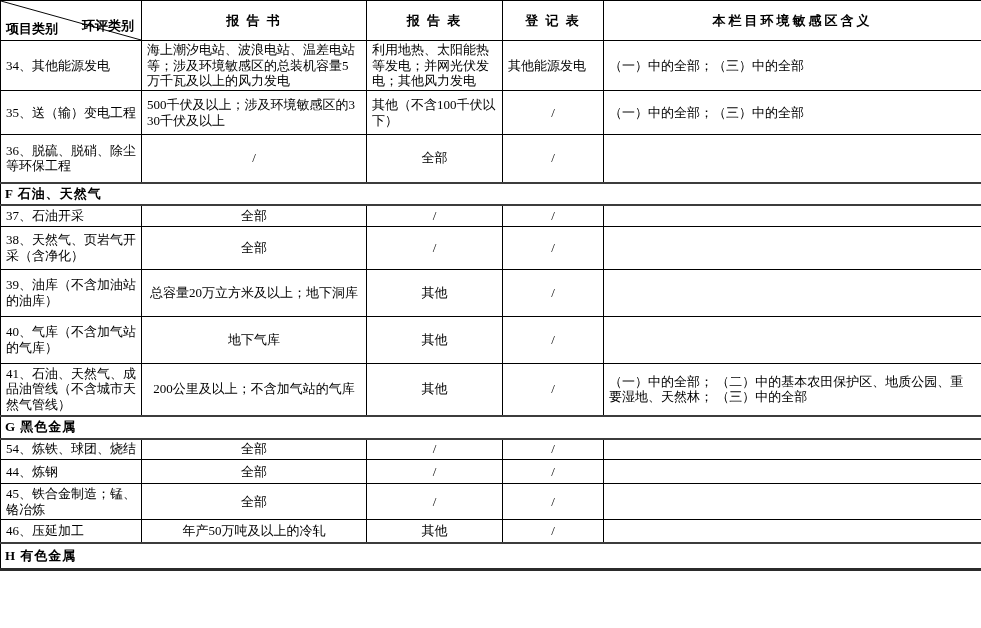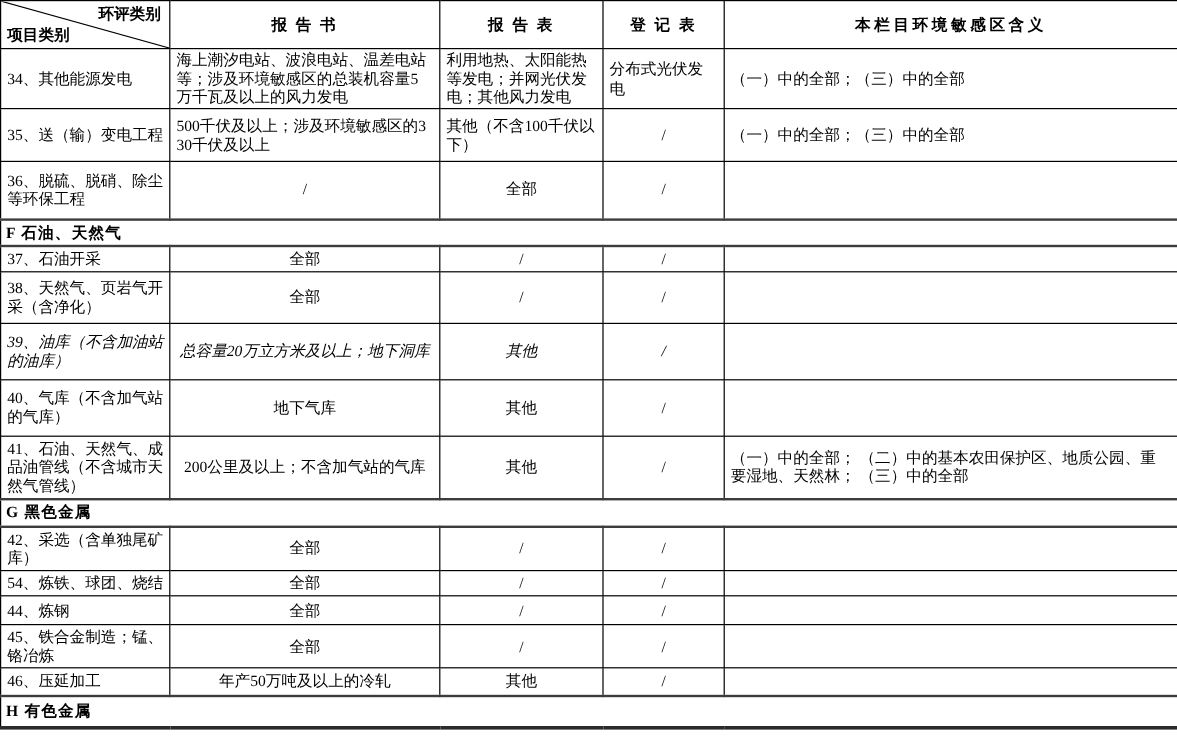--- a/index.html
+++ b/index.html
@@ -52,21 +52,21 @@
     padding: 0;
   }
   th.corner svg.diag {
     position: absolute;
     left: 0; top: 0;
     width: 100%; height: 100%;
     display: block;
   }
   .corner-top {
     position: absolute;
-    top: 3px; right: 7px;
+    top: 17px; right: 7px;
     font-weight: bold;
   }
   .corner-bottom {
     position: absolute;
     bottom: 3px; left: 5px;
     font-weight: bold;
   }
   td.meaning-cell { padding-left: 9px; padding-right: 6px; }
 </style>
 </head>
@@ -93,21 +93,21 @@
       <th class="col-mid">报 告 表</th>
       <th class="col-mid">登 记 表</th>
       <th class="col-meaning">本栏目环境敏感区含义</th>
     </tr>
   </thead>
   <tbody id="table-body">
       <tr style="height: 50px;">
         <td class="al">34、其他能源发电</td>
         <td class="al">海上潮汐电站、波浪电站、温差电站等；涉及环境敏感区的总装机容量5万千瓦及以上的风力发电</td>
         <td class="al">利用地热、太阳能热等发电；并网光伏发电；其他风力发电</td>
-        <td class="al">分布式光伏发电</td>
+        <td class="al">其他能源发电</td>
         <td class="meaning-cell al">（一）中的全部；（三）中的全部</td>
       </tr>
       <tr style="height: 44px;">
         <td class="al">35、送（输）变电工程</td>
         <td class="al">500千伏及以上；涉及环境敏感区的330千伏及以上</td>
         <td class="al">其他（不含100千伏以下）</td>
         <td class="ac">/</td>
         <td class="meaning-cell al">（一）中的全部；（三）中的全部</td>
       </tr>
       <tr style="height: 48px;">
@@ -127,21 +127,21 @@
         <td class="ac">/</td>
         <td class="meaning-cell al"></td>
       </tr>
       <tr style="height: 43px; padding-left: 32px;">
         <td class="al">38、天然气、页岩气开采（含净化）</td>
         <td class="ac">全部</td>
         <td class="ac">/</td>
         <td class="ac">/</td>
         <td class="meaning-cell al"></td>
       </tr>
-      <tr style="height: 47px; font-style: italic;">
+      <tr style="height: 47px;">
         <td class="al">39、油库（不含加油站的油库）</td>
         <td class="ac">总容量20万立方米及以上；地下洞库</td>
         <td class="ac">其他</td>
         <td class="ac">/</td>
         <td class="meaning-cell al"></td>
       </tr>
       <tr style="height: 47px;">
         <td class="al">40、气库（不含加气站的气库）</td>
         <td class="ac">地下气库</td>
         <td class="ac">其他</td>
@@ -150,27 +150,20 @@
       </tr>
       <tr style="height: 52px;">
         <td class="al">41、石油、天然气、成品油管线（不含城市天然气管线）</td>
         <td class="ac">200公里及以上；不含加气站的气库</td>
         <td class="ac">其他</td>
         <td class="ac">/</td>
         <td class="meaning-cell al">（一）中的全部； （二）中的基本农田保护区、地质公园、重要湿地、天然林； （三）中的全部</td>
       </tr>
       <tr class="section-row" style="height: 23px;">
         <td colspan="5">G 黑色金属</td>
-      </tr>
-      <tr style="height: 37px;">
-        <td class="al">42、采选（含单独尾矿库）</td>
-        <td class="ac">全部</td>
-        <td class="ac">/</td>
-        <td class="ac">/</td>
-        <td class="meaning-cell al"></td>
       </tr>
       <tr style="height: 21px;">
         <td class="al">54、炼铁、球团、烧结</td>
         <td class="ac">全部</td>
         <td class="ac">/</td>
         <td class="ac">/</td>
         <td class="meaning-cell al"></td>
       </tr>
       <tr style="height: 24px;">
         <td class="al">44、炼钢</td>

